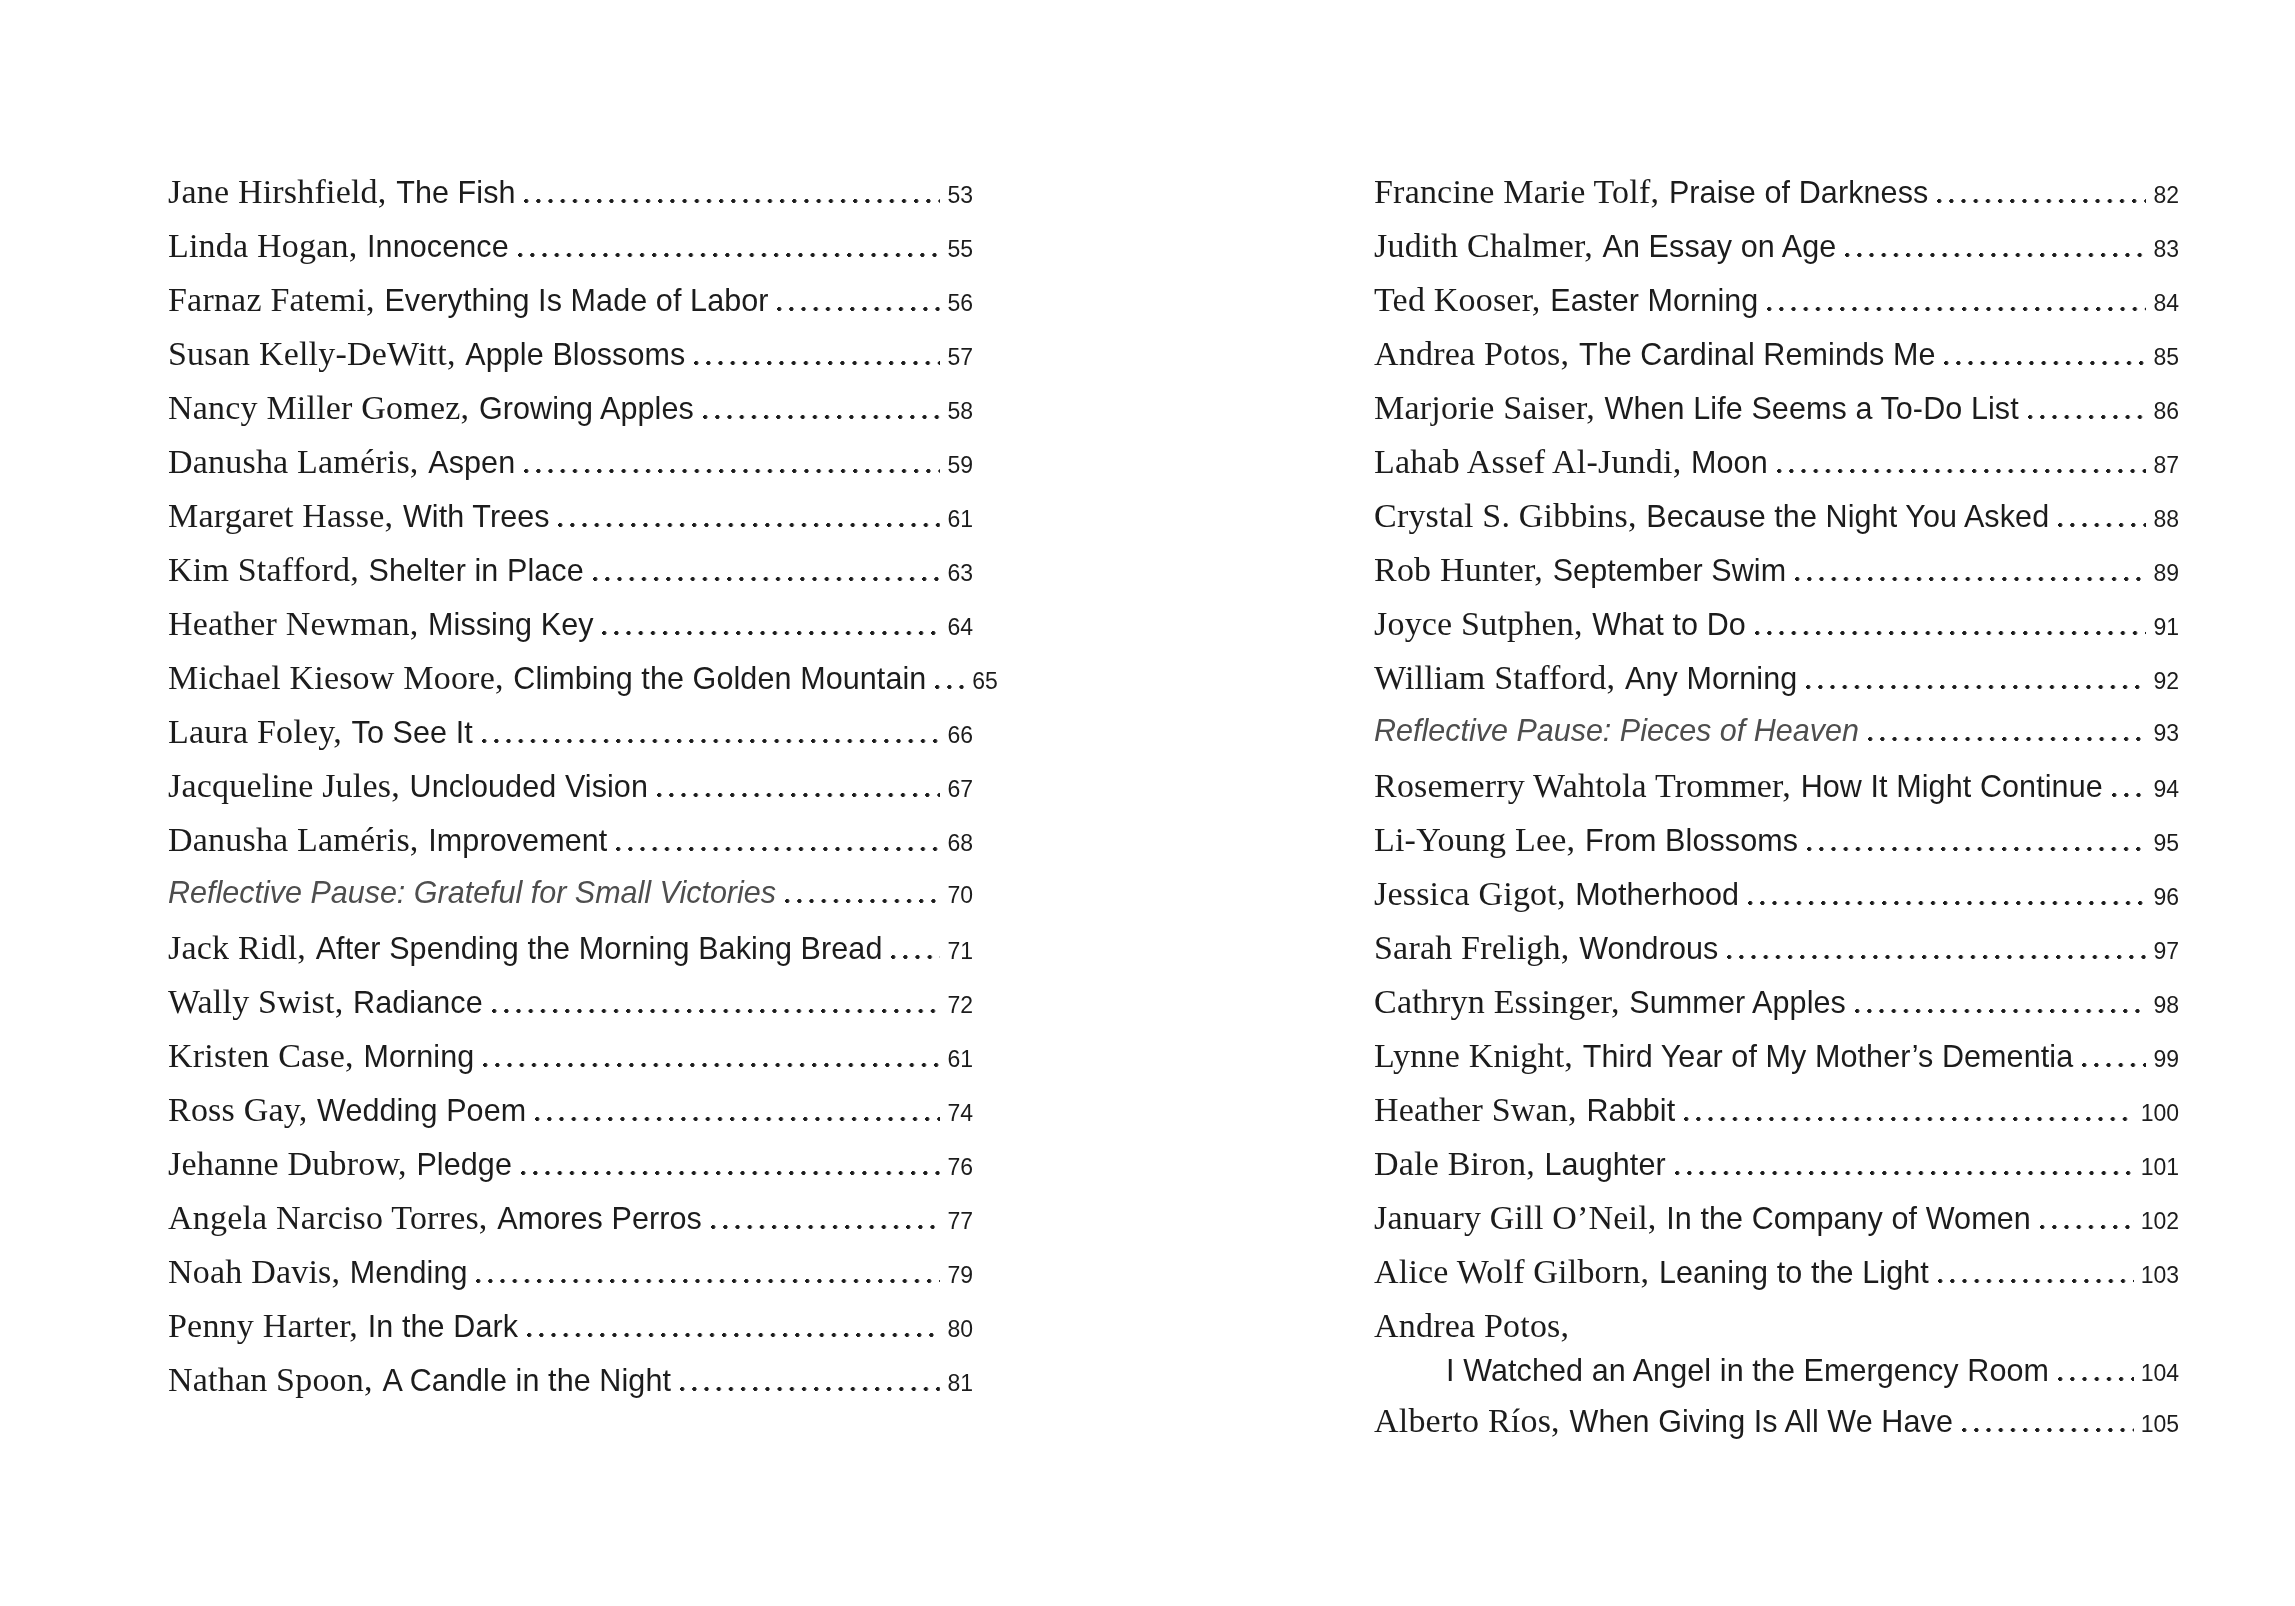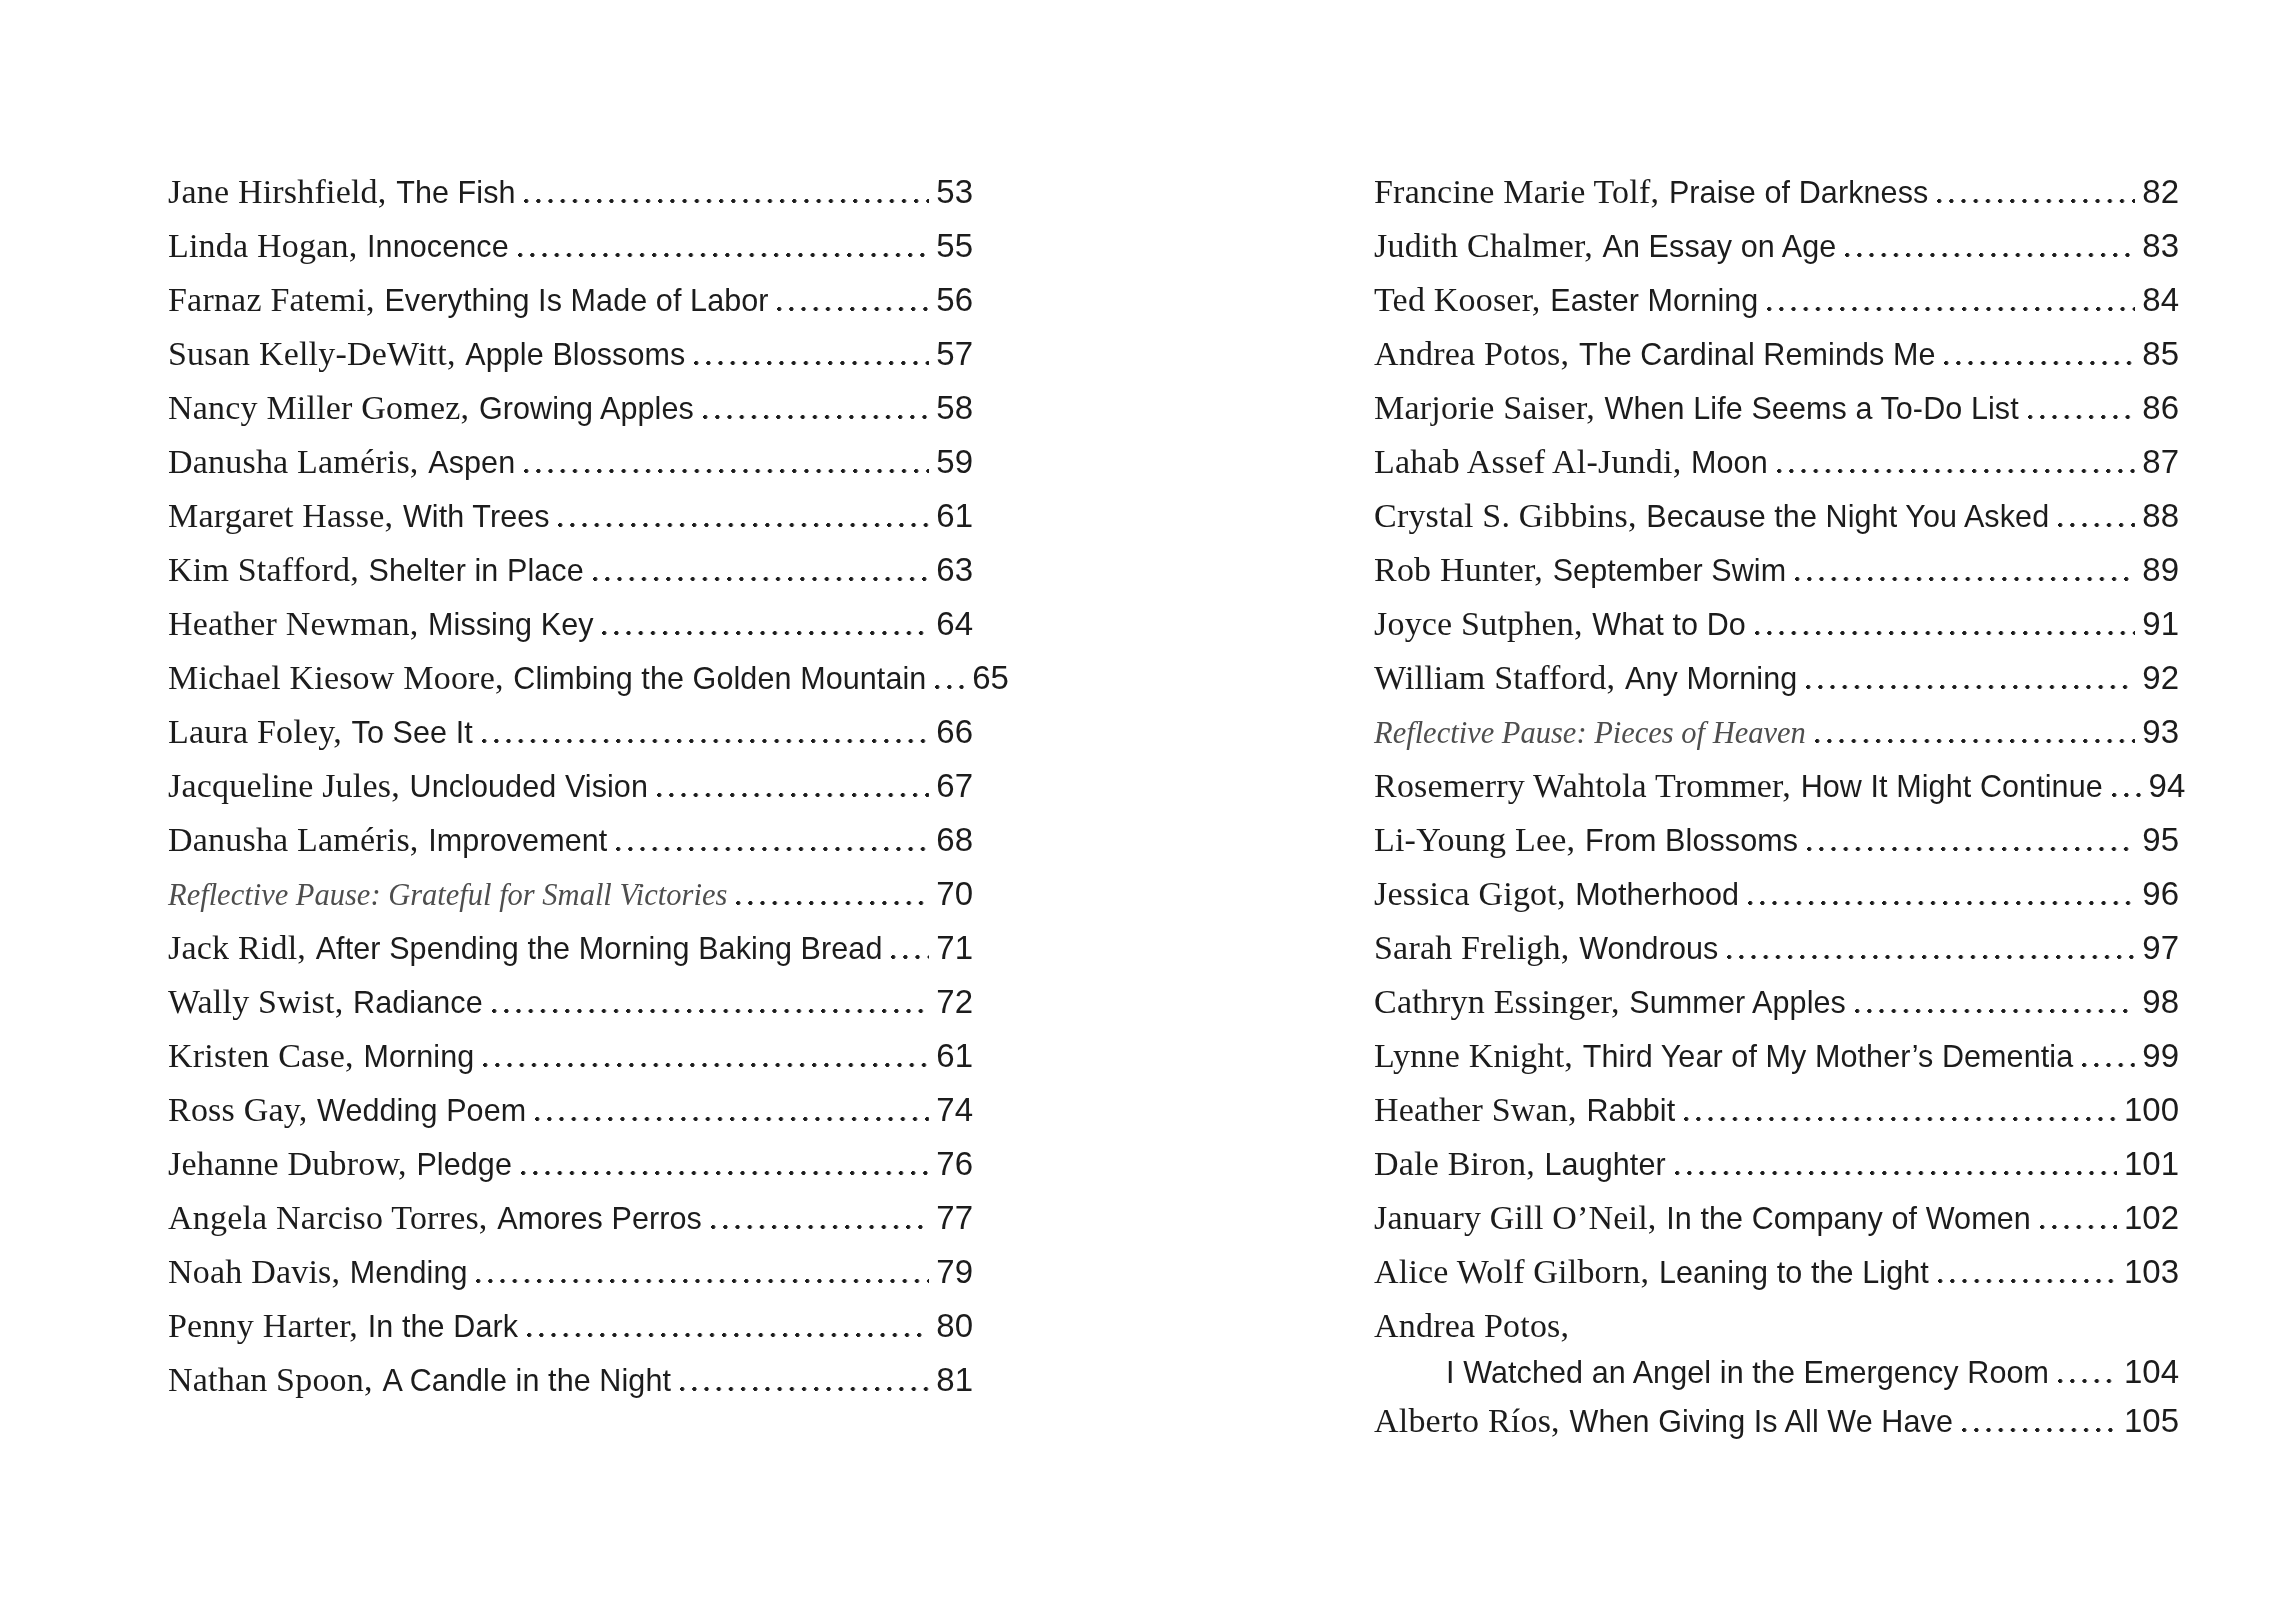--- a/index.html
+++ b/index.html
@@ -33,34 +33,33 @@
     margin-right: 9.7px;
   }
   .title {
     font-size: 30.5px;
     letter-spacing: 0.1px;
   }
   .special {
     font-style: italic;
     font-size: 30.5px;
     color: #4e4e4e;
-    font-family: Liberation Serif, serif;
   }
   .leader {
     flex: 1 1 auto;
     min-width: 30px;
     height: 4.4px;
     margin: 0 7px 0 8.8px;
     background-image: radial-gradient(circle at 2.2px 2.2px, #1c1c1c 1.9px, rgba(0,0,0,0) 2.3px);
     background-size: 12.2px 4.4px;
     background-repeat: repeat-x;
     background-position: left bottom;
   }
   .pagenum {
-    font-size: 33px;
+    font-size: 23px;
   }
   .author-row { height: 46px; }
   .cont-row   { height: 49px; text-align: right; }
   .cont-row .title { margin-left: 72px; }
 </style>
 </head>
 <body>
 
 <div>
   <section class="toc-column" id="col-left">

